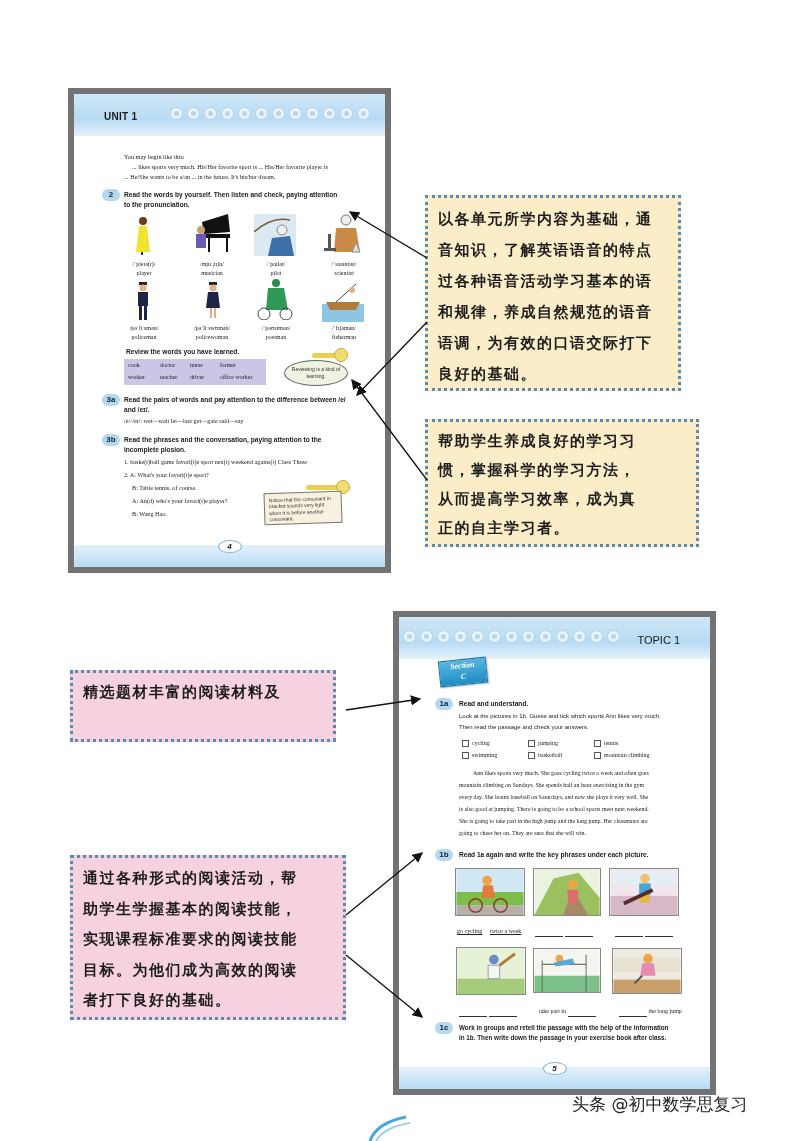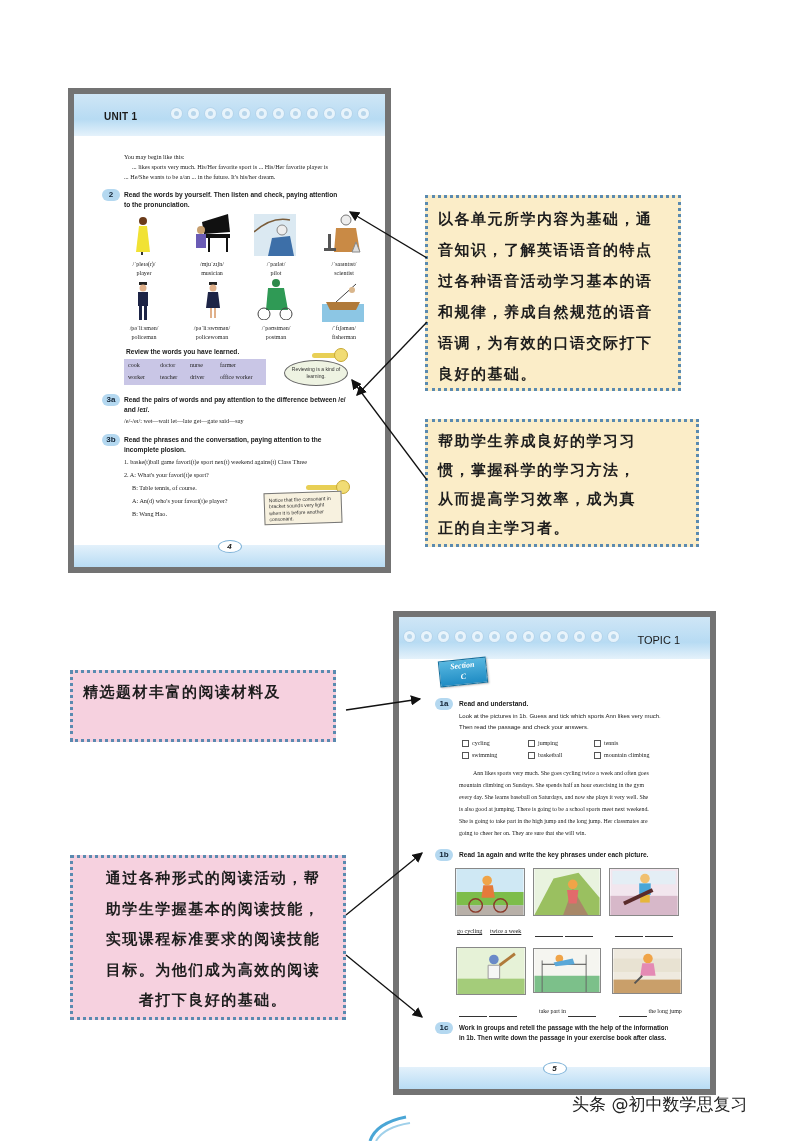--- a/index.html
+++ b/index.html
@@ -384,21 +384,21 @@
   <p style="line-height:29px;">帮助学生养成良好的学习习</p>
   <p style="line-height:29px;">惯，掌握科学的学习方法，</p>
   <p style="line-height:29px;">从而提高学习效率，成为真</p>
   <p style="line-height:29px;">正的自主学习者。</p>
 </div>
 
 <div class="note note-pink" style="left:70px; top:670px; width:266px; height:72px; padding:5px 0 0 10px;">
   <p style="line-height:29px;">精选题材丰富的阅读材料及</p>
 </div>
 
-<div class="note note-pink" style="left:70px; top:855px; width:276px; height:165px; padding:5px 0 0 10px;text-align:center;">
+<div class="note note-pink" style="left:70px; top:855px; width:276px; height:165px; padding:5px 0 0 10px;">
   <p style="line-height:30.5px;">通过各种形式的阅读活动，帮</p>
   <p style="line-height:30.5px;">助学生学握基本的阅读技能，</p>
   <p style="line-height:30.5px;">实现课程标准要求的阅读技能</p>
   <p style="line-height:30.5px;">目标。为他们成为高效的阅读</p>
   <p style="line-height:30.5px;">者打下良好的基础。</p>
 </div>
 
 <svg class="arrows" viewBox="0 0 800 1141">
   <defs>
     <marker id="ah" markerWidth="8" markerHeight="8" refX="7" refY="4" orient="auto">

